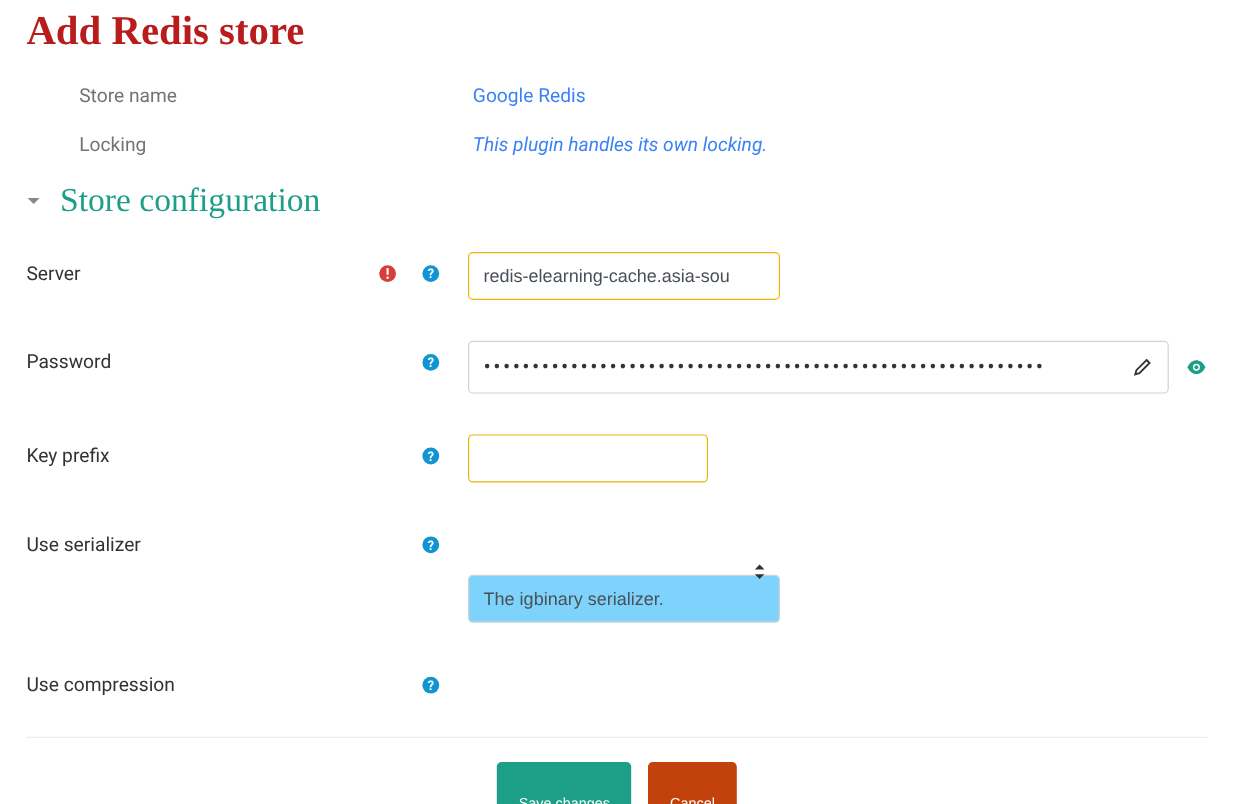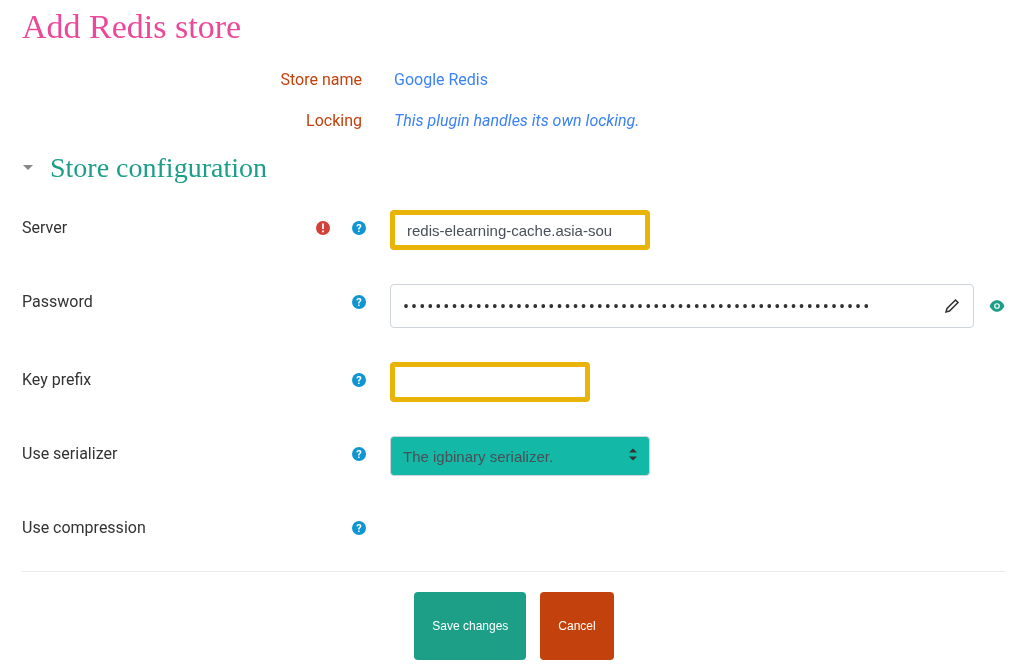--- a/index.html
+++ b/index.html
@@ -9,34 +9,33 @@
     }
     body {
       font-family: -apple-system, BlinkMacSystemFont, "Segoe UI", Roboto, "Helvetica Neue", Arial, sans-serif;
       font-size: 16px;
       color: #373a3c;
       background: #fff;
       padding: 0 22px;
     }
     h1.page-title {
       font-family: Georgia, "Times New Roman", serif;
-      font-weight: 400;
+      font-weight: 700;
       font-size: 34px;
-      color: #ec4899;
+      color: #b91c1c;
       margin: 8px 0 24px 0;
     }
     .info-block {
       display: flex;
       margin-bottom: 22px;
     }
     .info-label {
       width: 340px;
       padding-left: 44px;
-      color: #c2410c;
-      text-align: right;
+      color: #737373;
     }
     .info-value {
       color: #3b82f6;
       padding-left: 32px;
     }
     .info-value.italic {
       font-style: italic;
     }
     .section-header {
       display: flex;
@@ -95,21 +94,21 @@
     .form-control-col {
       flex: 1;
       padding-left: 18px;
       display: flex;
       align-items: center;
       gap: 14px;
     }
     input.text-input {
       height: 40px;
       padding: 8px 12px;
-      border: 5px solid #eab308;
+      border: 1px solid #eab308;
       border-radius: 4px;
       font-size: 15px;
       color: #495057;
       background: #fff;
     }
     input.text-input.server {
       width: 260px;
     }
     input.text-input.keyprefix {
       width: 200px;
@@ -138,22 +137,23 @@
     }
     select.form-select {
       appearance: none;
       -webkit-appearance: none;
       height: 40px;
       padding: 8px 44px 8px 12px;
       border: 1px solid #ced4da;
       border-radius: 4px;
       font-size: 15px;
       color: #495057;
-      background: #14b8a6;
+      background: #7dd3fc;
       cursor: pointer;
+      margin-top: 43px;
     }
     .select-wrapper .caret {
       position: absolute;
       right: 12px;
       top: 50%;
       transform: translateY(-50%);
       pointer-events: none;
       color: #333;
     }
     hr.divider {

